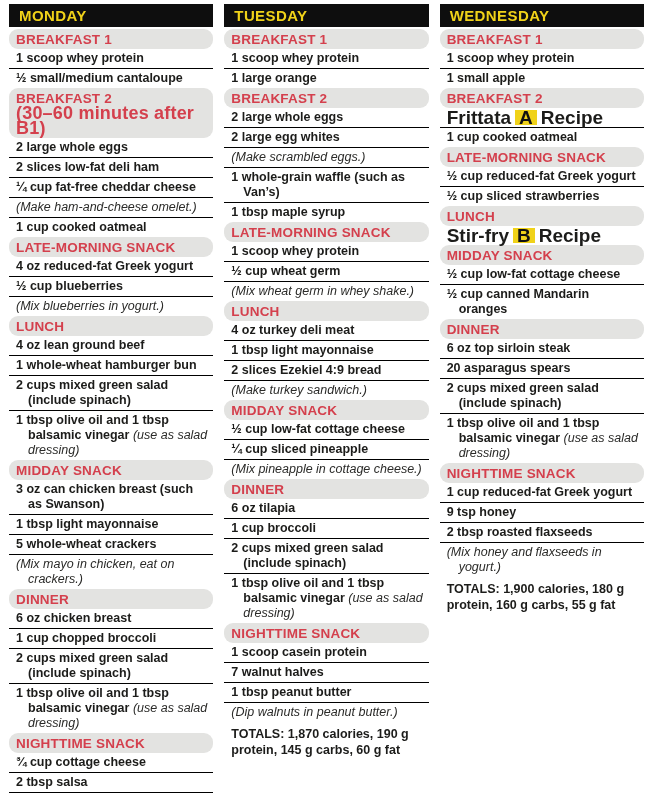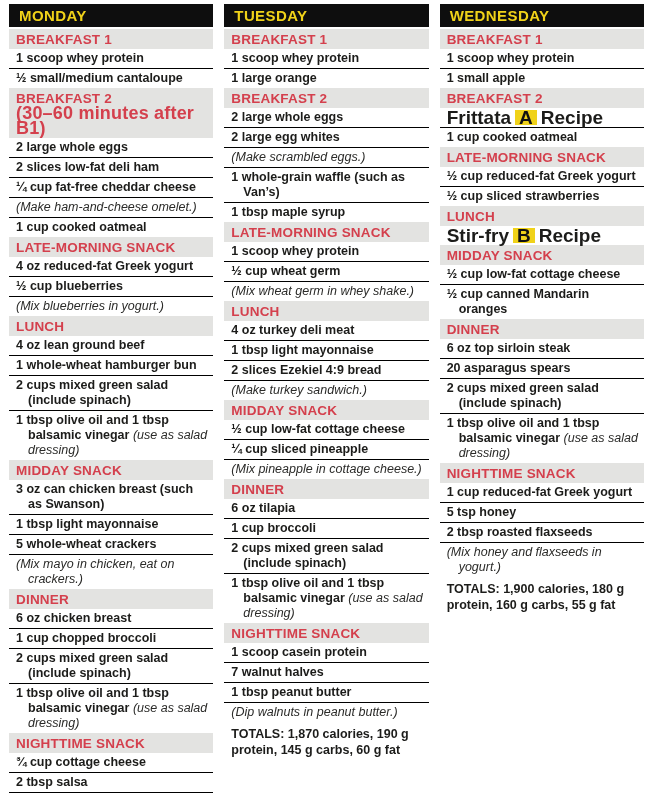--- a/index.html
+++ b/index.html
@@ -28,20 +28,21 @@
     text-transform: uppercase;
   }
   .sec-h {
     background: #e3e3e1;
     color: #d4404d;
     font-size: 13.5px;
     line-height: 15px;
     font-weight: bold;
     letter-spacing: 0.2px;
     padding: 2.5px 7px;
+    border-radius: 9px;
   }
   .sec-h .sec-sub { display: block; font-size: 18px; }
   .rows .item + .item { border-top: 1px solid #000000; }
   .item {
     font-size: 12.5px;
     line-height: 15px;
     font-weight: bold;
     padding: 2px 3px 2px 19px;
     text-indent: -12px;
   }
@@ -263,21 +264,21 @@
         <div class="item"><span class="t">20 asparagus spears</span></div>
         <div class="item"><span class="t">2 cups mixed green salad (include spinach)</span></div>
         <div class="item"><span class="t">1 tbsp olive oil and 1 tbsp balsamic vinegar</span><span class="n"> (use as salad dressing)</span></div>
       </div>
     </section>
 
     <section class="sec">
       <div class="sec-h"><span>NIGHTTIME SNACK</span></div>
       <div class="rows">
         <div class="item"><span class="t">1 cup reduced-fat Greek yogurt</span></div>
-        <div class="item"><span class="t">5 tsp honey</span></div>
+        <div class="item"><span class="t">9 tsp honey</span></div>
         <div class="item"><span class="t">2 tbsp roasted flaxseeds</span></div>
         <div class="item note"><span class="t">(Mix honey and flaxseeds in yogurt.)</span></div>
       </div>
     </section>
 
     <div class="totals">TOTALS: 1,900 calories, 180 g protein, 160 g carbs, 55 g fat</div>
   </div>
 
 </div>
 

